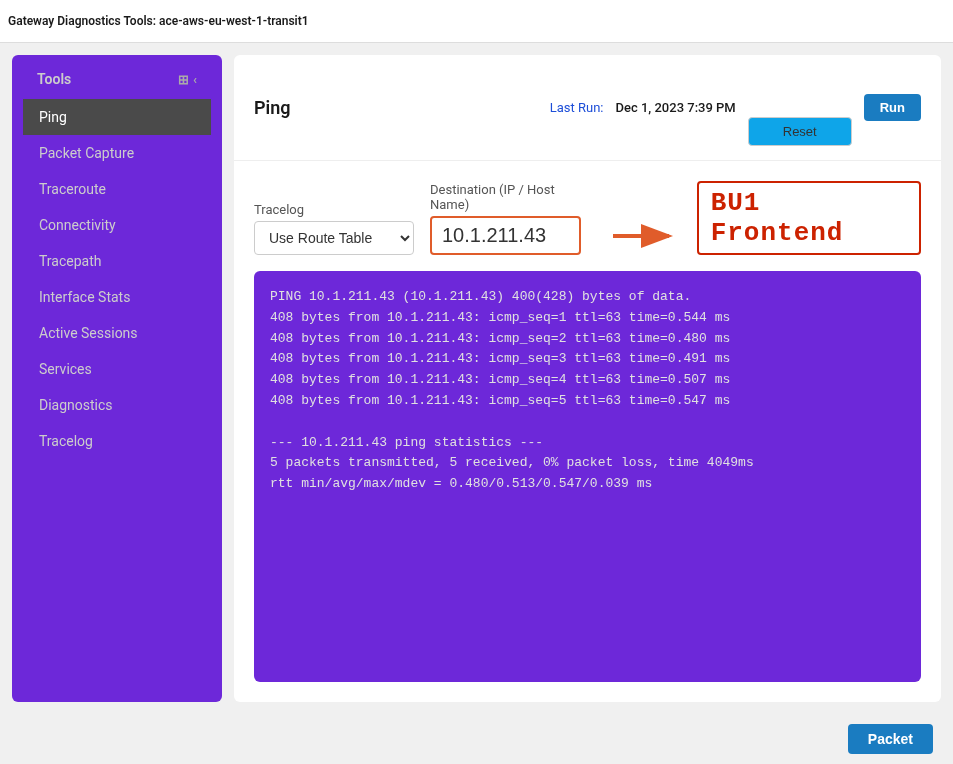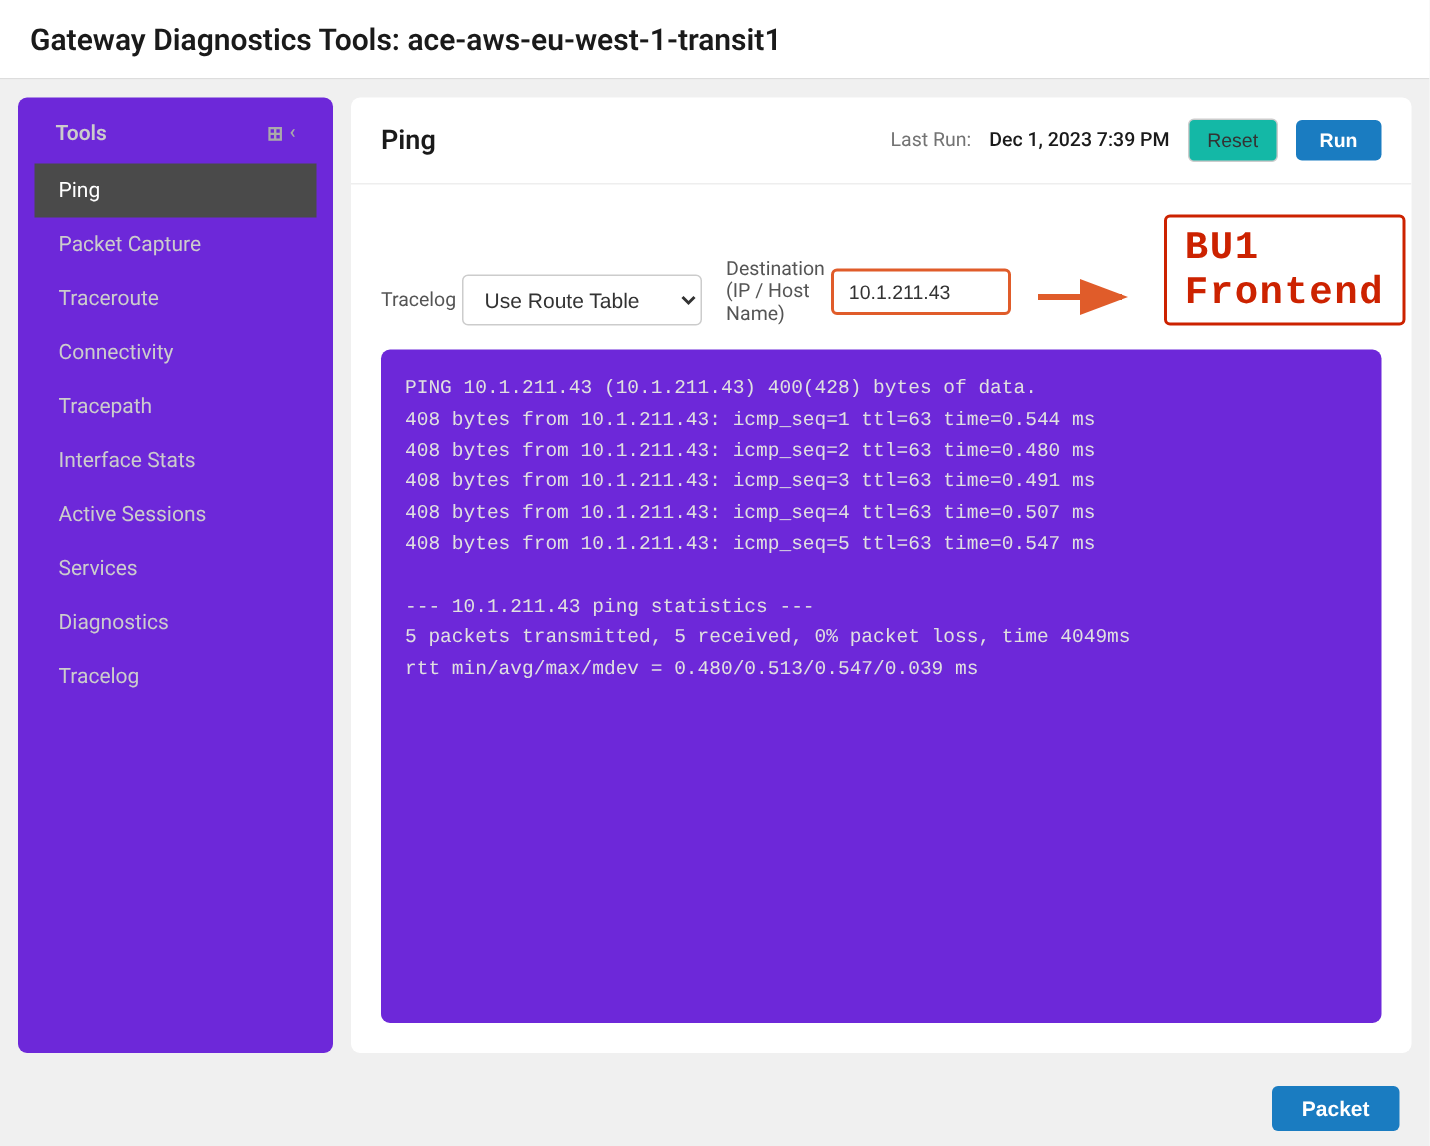--- a/index.html
+++ b/index.html
@@ -14,23 +14,23 @@
       background: #f0f0f0;
       width: 953px;
       height: 764px;
       overflow: hidden;
       display: flex;
       flex-direction: column;
     }
 
     #page-title-bar {
       background: #ffffff;
-      padding: 14px 20px;
+      padding: 14px 8px;
       border-bottom: 1px solid #ddd;
-      font-size: 20px;
+      font-size: 12px;
       font-weight: 600;
       color: #1a1a1a;
     }
 
     #main-layout {
       display: flex;
       flex: 1;
       overflow: hidden;
       background: #f0f0f0;
       padding: 12px;
@@ -101,38 +101,39 @@
       color: #1a1a1a;
     }
 
     #header-right {
       display: flex;
       align-items: center;
       gap: 12px;
     }
 
     #last-run-label {
-      color: #737373;
+      color: #1d4ed8;
       font-size: 13px;
     }
 
     #last-run-value {
       color: #1a1a1a;
       font-size: 13px;
       font-weight: 500;
     }
 
     #reset-button {
-      padding: 6px 12px;
+      padding: 6px 34px;
       border: 1px solid #ccc;
-      background: #14b8a6;
+      background: #0ea5e9;
       border-radius: 4px;
       cursor: pointer;
       font-size: 13px;
       color: #333;
+      margin-top: 48px;
     }
 
     #run-button {
       padding: 6px 16px;
       border: none;
       background: #1a7cc1;
       border-radius: 4px;
       cursor: pointer;
       font-size: 13px;
       color: #fff;
@@ -149,23 +150,22 @@
     }
 
     #form-row {
       display: flex;
       align-items: flex-end;
       gap: 16px;
     }
 
     .field-group {
       display: flex;
-      flex-direction: row;
+      flex-direction: column;
       gap: 4px;
-      align-items: center;
     }
 
     .field-label {
       font-size: 13px;
       color: #555;
     }
 
     #interface-select {
       padding: 7px 10px;
       border: 1px solid #ccc;
@@ -174,23 +174,23 @@
       background: #fff;
       min-width: 160px;
       cursor: pointer;
       color: #333;
     }
 
     #destination-input {
       padding: 6px 10px;
       border: 2px solid #e05c2a;
       border-radius: 4px;
-      font-size: 13px;
+      font-size: 20px;
       color: #333;
-      width: 120px;
+      width: 151px;
       outline: none;
     }
 
     #arrow-indicator {
       display: flex;
       align-items: center;
       gap: 0;
       padding-bottom: 4px;
     }
 

